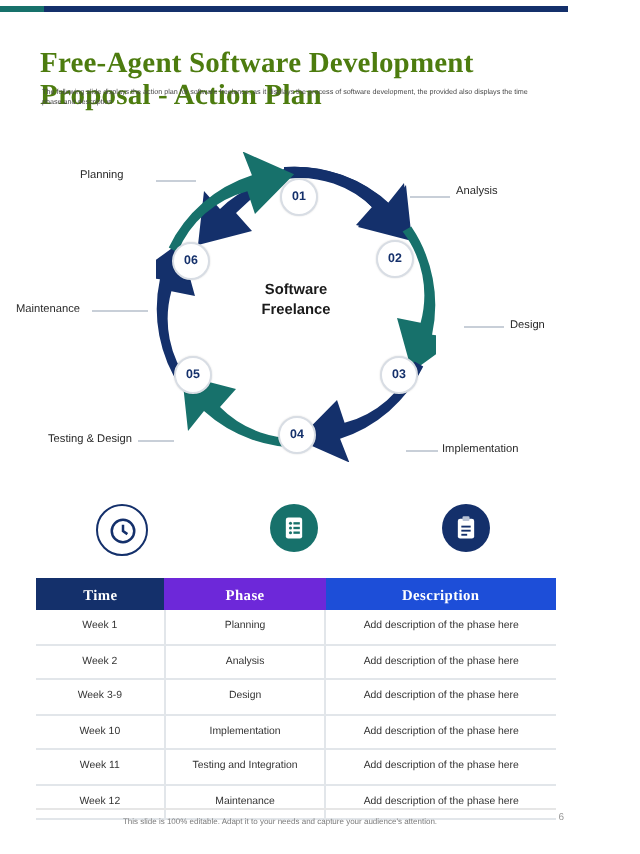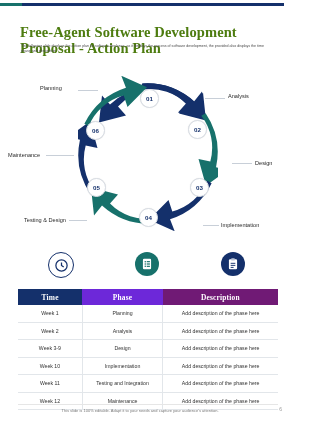--- a/index.html
+++ b/index.html
@@ -80,21 +80,21 @@
 
   
   .table{position:absolute;left:18px;top:289px;width:260px;border-collapse:collapse;}
   .table th{
     font-family:"Liberation Serif", serif;
     font-size:7.4px;font-weight:bold;color:#fff;
     height:14px;text-align:center;letter-spacing:.2px;margin-top:38px;
   }
   .th-time{background:#14306b;width:64px;}
   .th-phase{background:#6d28d9;width:80px;}
-  .th-desc{background:#701a75;width:116px;}
+  .th-desc{background:#1d4ed8;width:116px;}
   .table td{
     font-size:5.2px;color:#333;height:14.5px;text-align:center;
     border-bottom:.6px solid #e2e6ea;
     border-left:.6px solid #e2e6ea;border-right:.6px solid #e2e6ea;
     background:#fff;
   }
   .table tr td:first-child{border-left:none;}
   .table tr td:last-child{border-right:none;}
 
   
@@ -140,20 +140,24 @@
           <g transform="rotate(240)">
             <path d="M -6 -70 A 70 70 0 0 1 46 -52 L 54 -62 L 57 -34 L 30 -41 L 38 -50 A 52 52 0 0 0 -6 -65 Z" fill="#14306b"></path>
           </g>
           <g transform="rotate(300)">
             <path d="M -6 -70 A 70 70 0 0 1 46 -52 L 54 -62 L 57 -34 L 30 -41 L 38 -50 A 52 52 0 0 0 -6 -65 Z" fill="#17716b"></path>
           </g>
         </g>
       </svg>
     </div>
 
+    <div class="center-label">
+      <span>Software</span><br>
+      <span>Freelance</span>
+    </div>
 
     <div class="num n01">01</div>
     <div class="num n02">02</div>
     <div class="num n03">03</div>
     <div class="num n04">04</div>
     <div class="num n05">05</div>
     <div class="num n06">06</div>
 
     <div class="lead ld-planning"></div>
     <div class="lead ld-analysis"></div>

